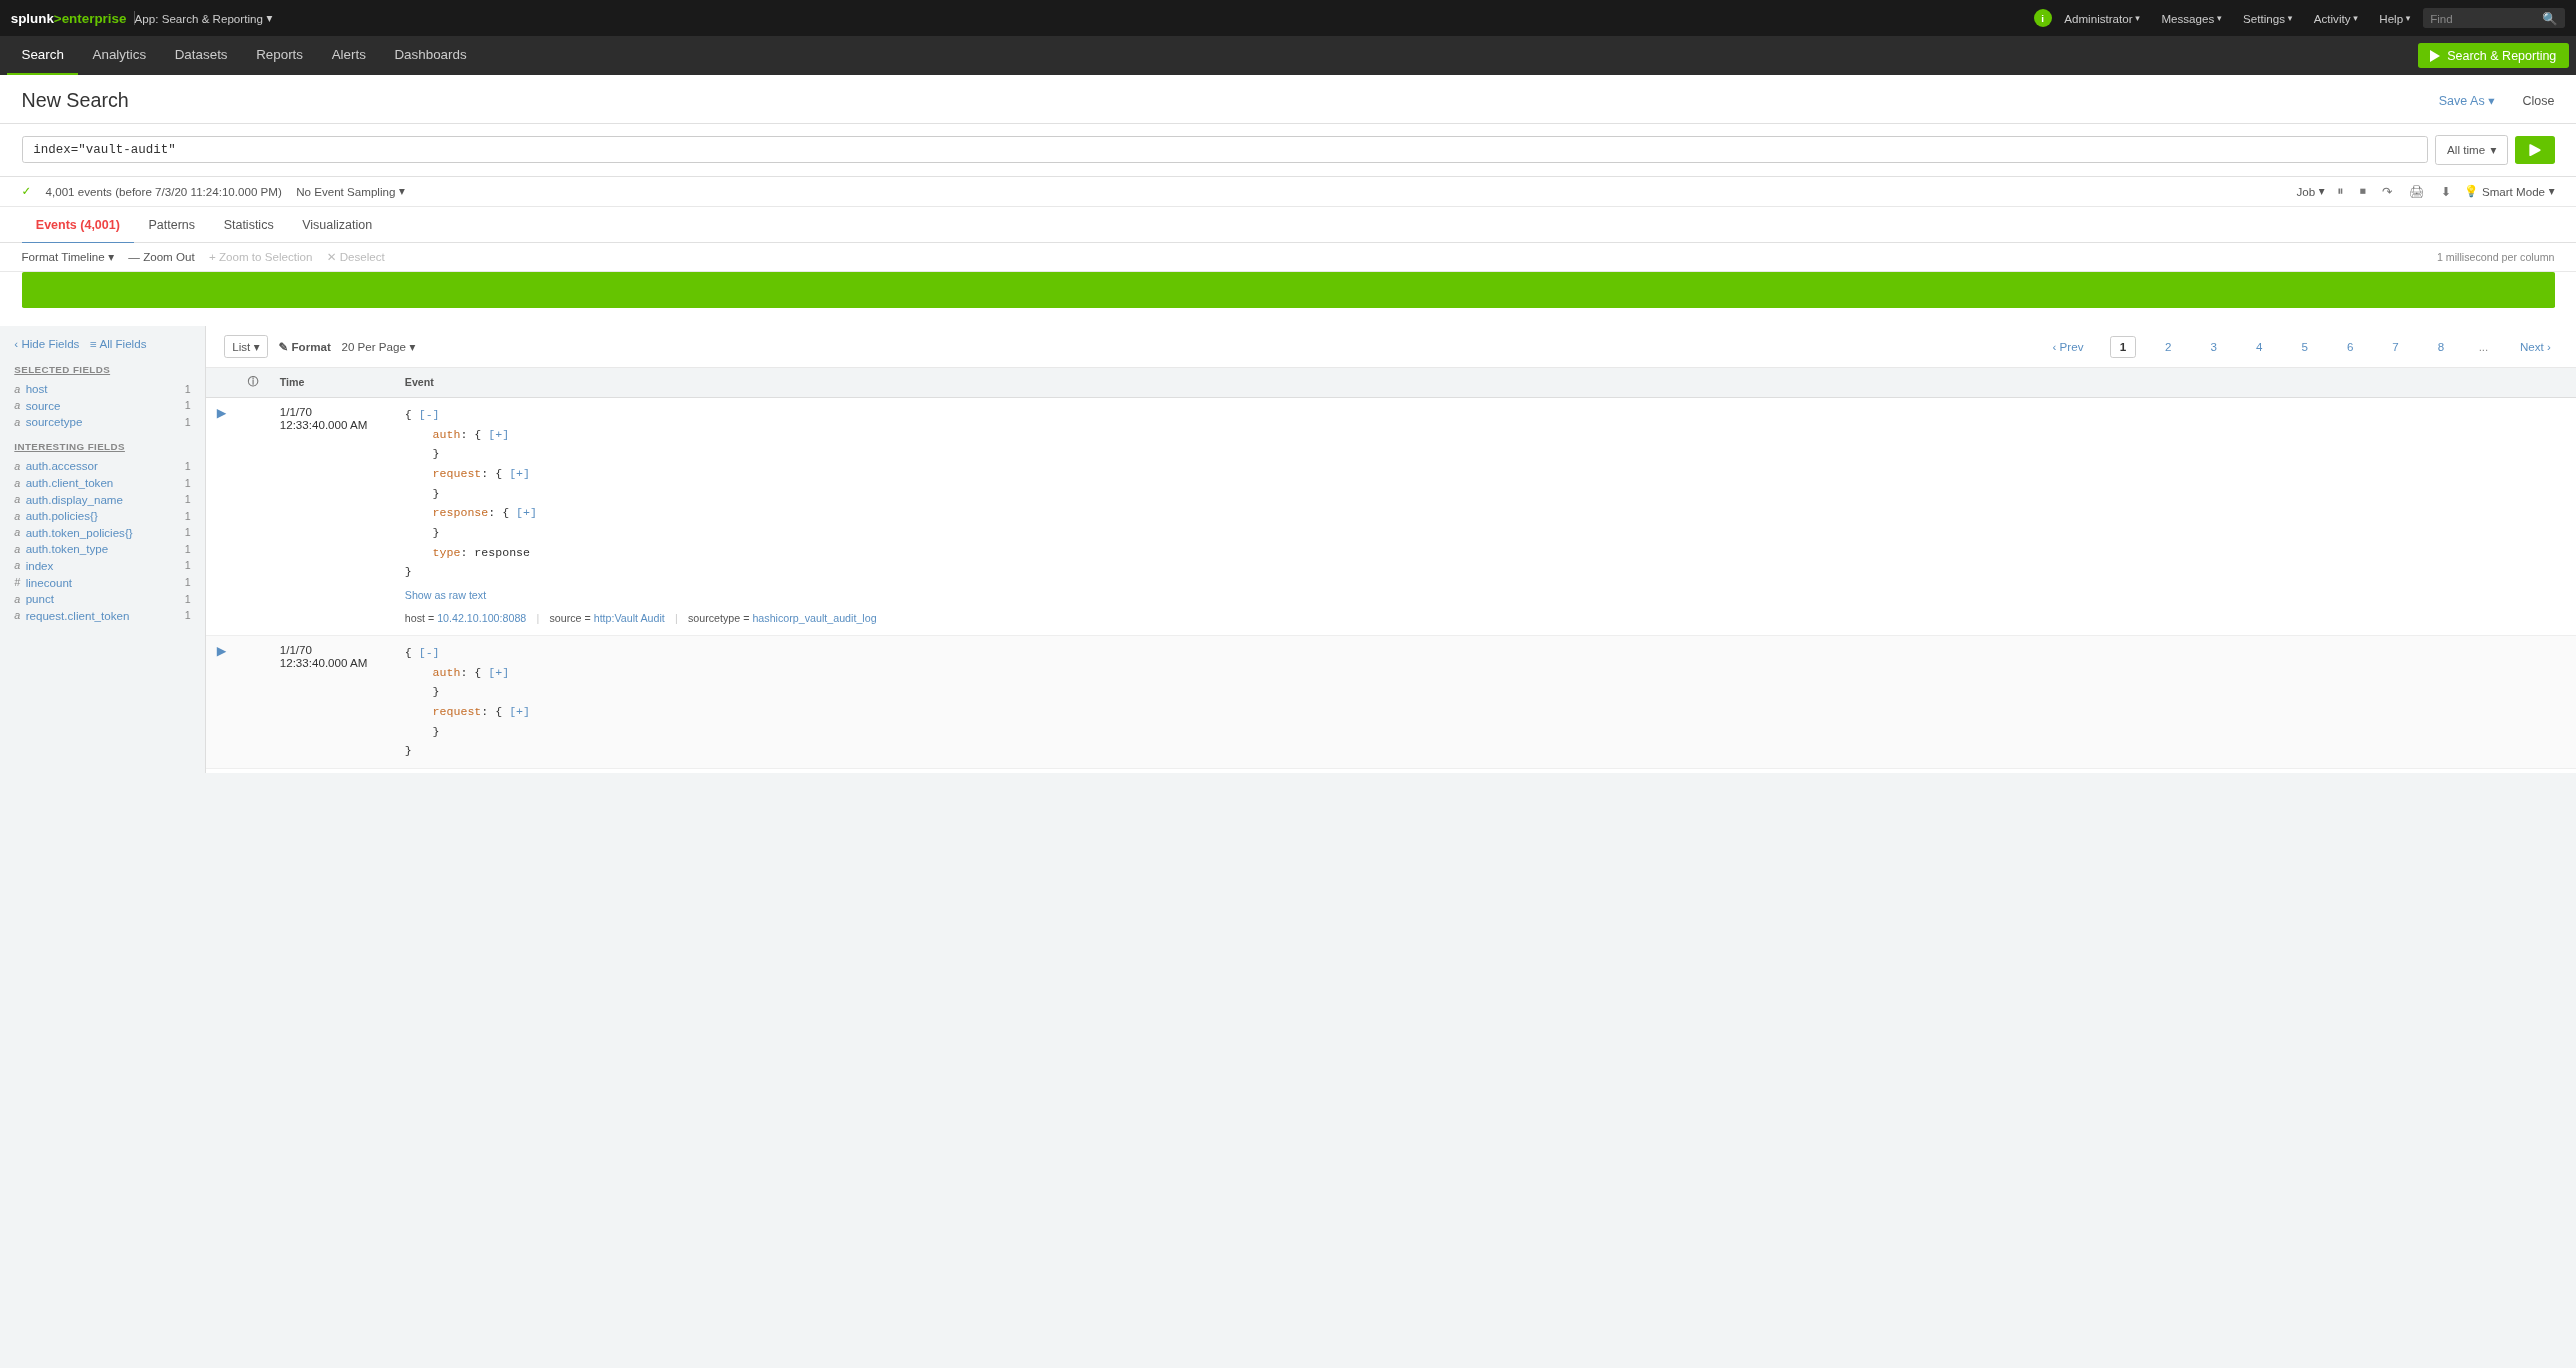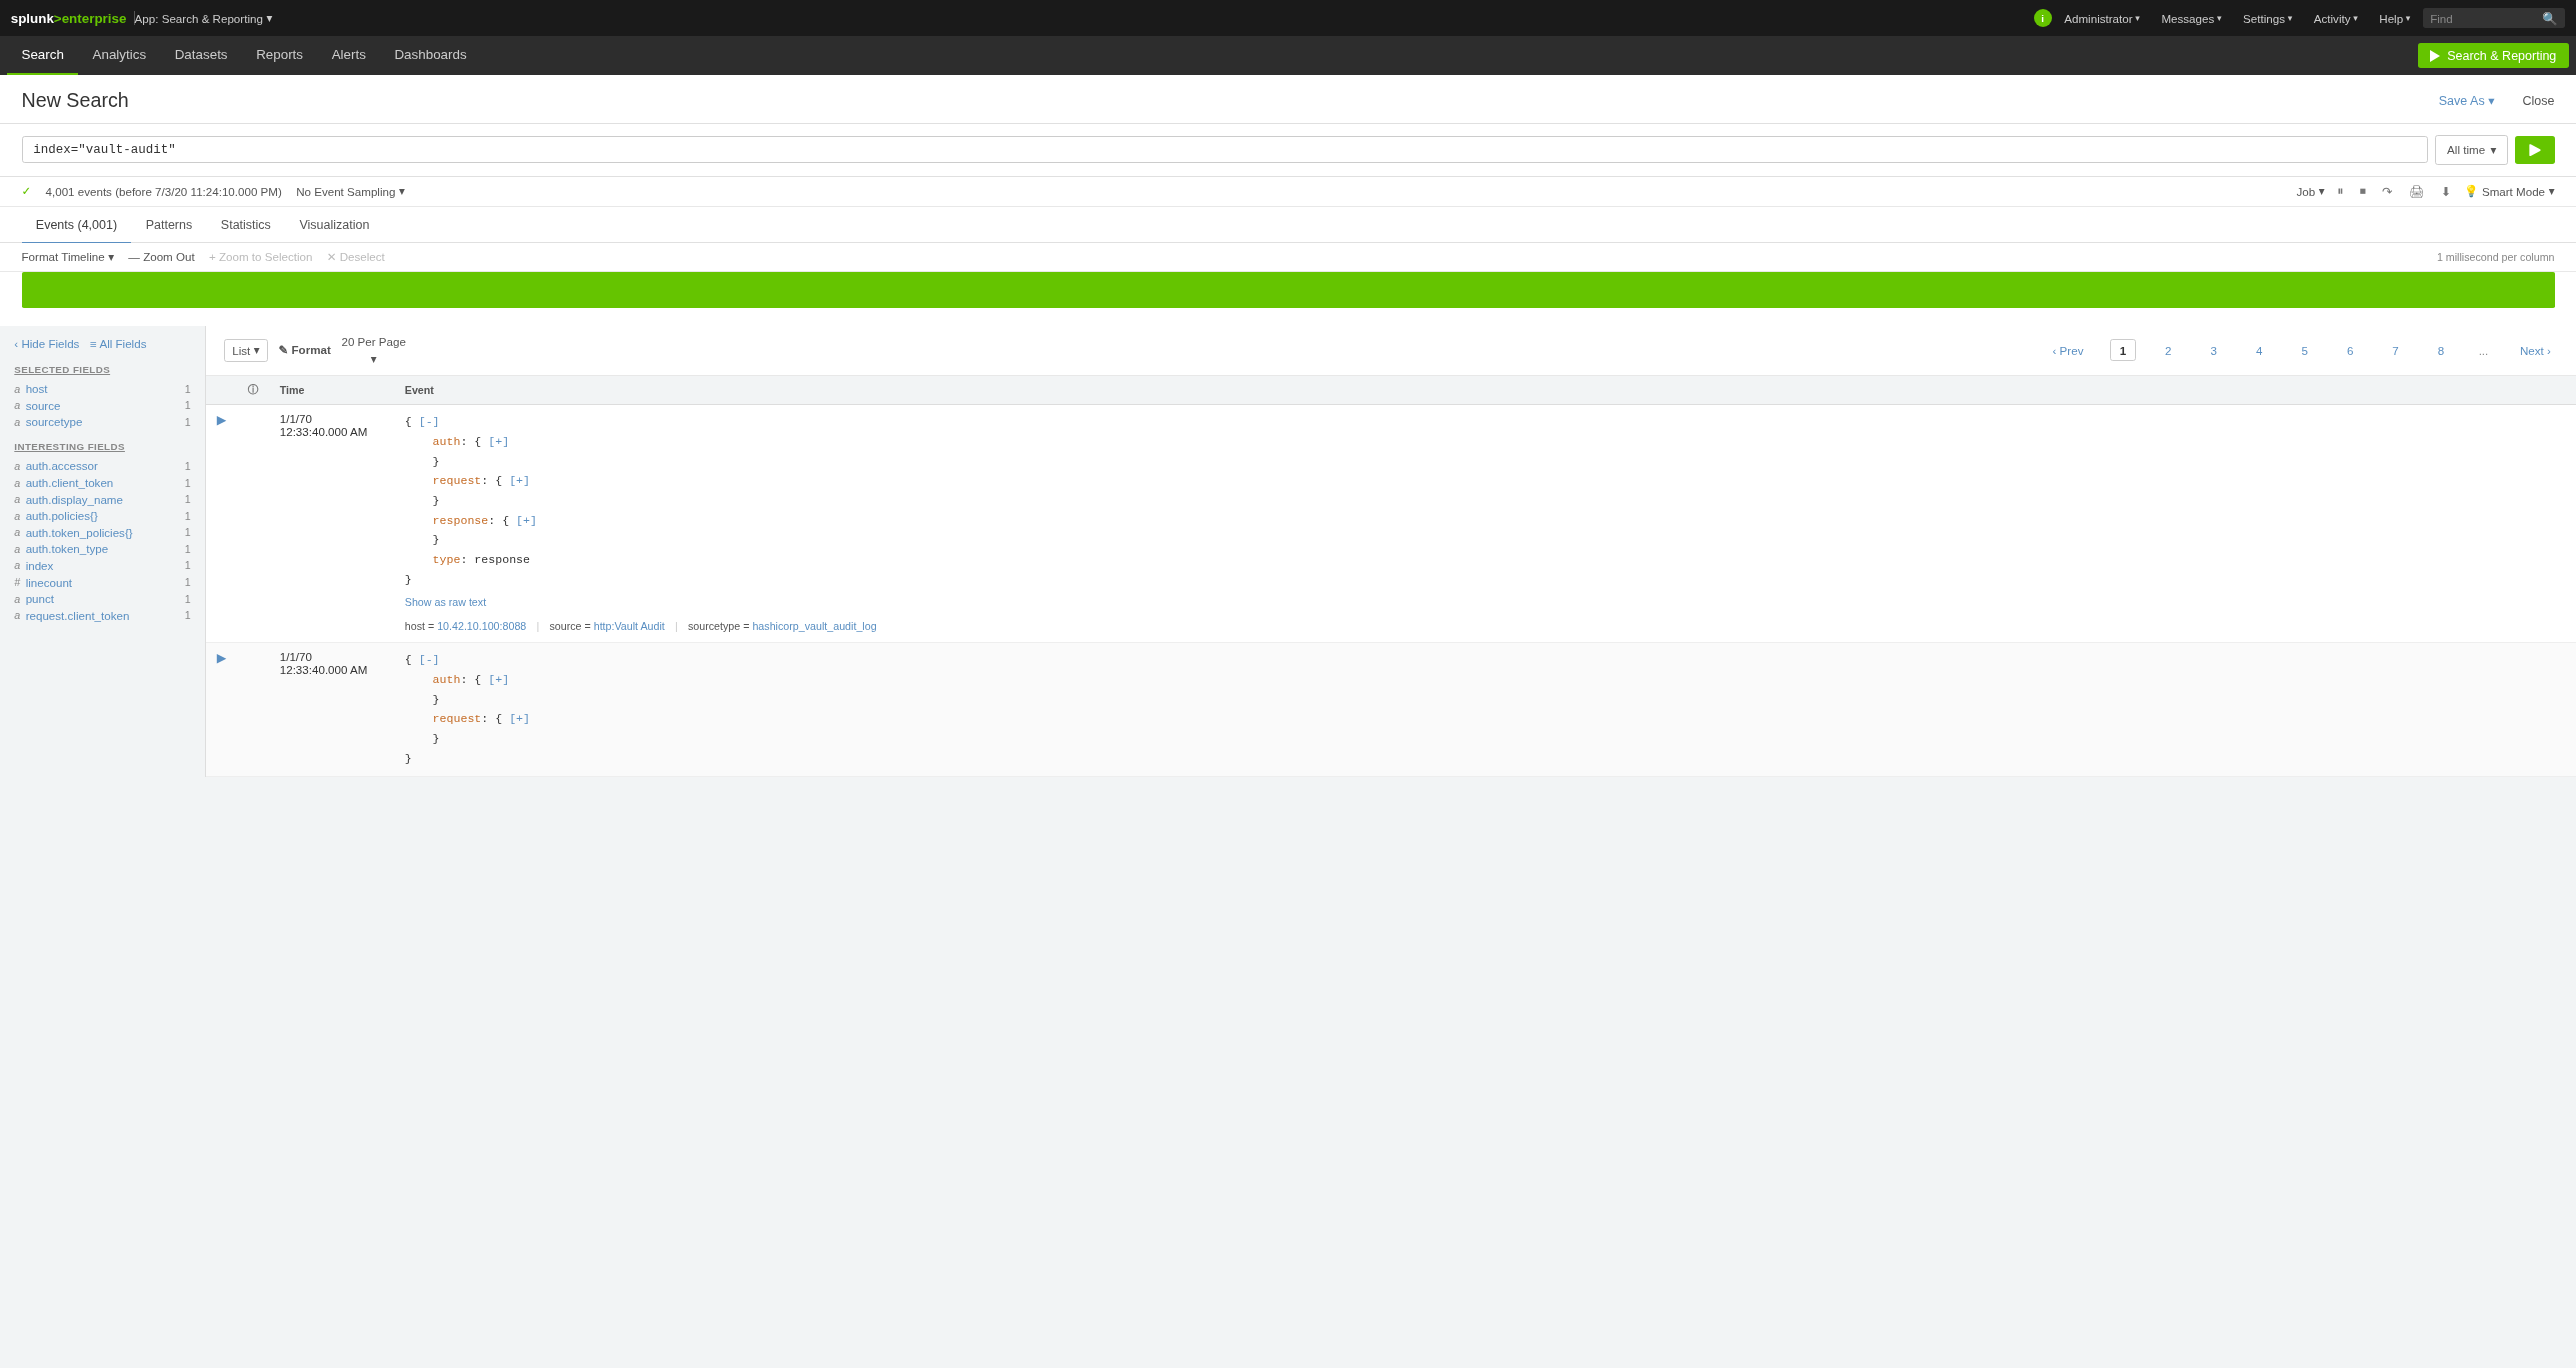--- a/index.html
+++ b/index.html
@@ -260,22 +260,22 @@
     }
     .tab {
       padding: 10.7px 14.3px;
       font-size: 12.5px;
       color: #555;
       cursor: pointer;
       border-bottom: 1.8px solid transparent;
       margin-bottom: -1.8px;
     }
     .tab.active {
-      color: #404040;
-      font-weight: 400;
+      color: #ef4444;
+      font-weight: 700;
       border-bottom: 1.8px solid #5a8fc2;
     }
 
     
     .timeline-controls {
       background: #fff;
       padding: 7.2px 21.5px;
       display: flex;
       align-items: center;
       gap: 14.3px;
@@ -437,21 +437,20 @@
       gap: 3.6px;
       font-weight: bold;
     }
     .per-page-btn {
       font-size: 11.6px;
       color: #555;
       cursor: pointer;
       display: flex;
       align-items: center;
       gap: 3.6px;
-      flex-direction: column;
     }
     .pagination {
       margin-left: auto;
       display: flex;
       align-items: center;
       gap: 19px;
     }
     .page-btn {
       padding: 3.6px 9px;
       font-size: 11.6px;

